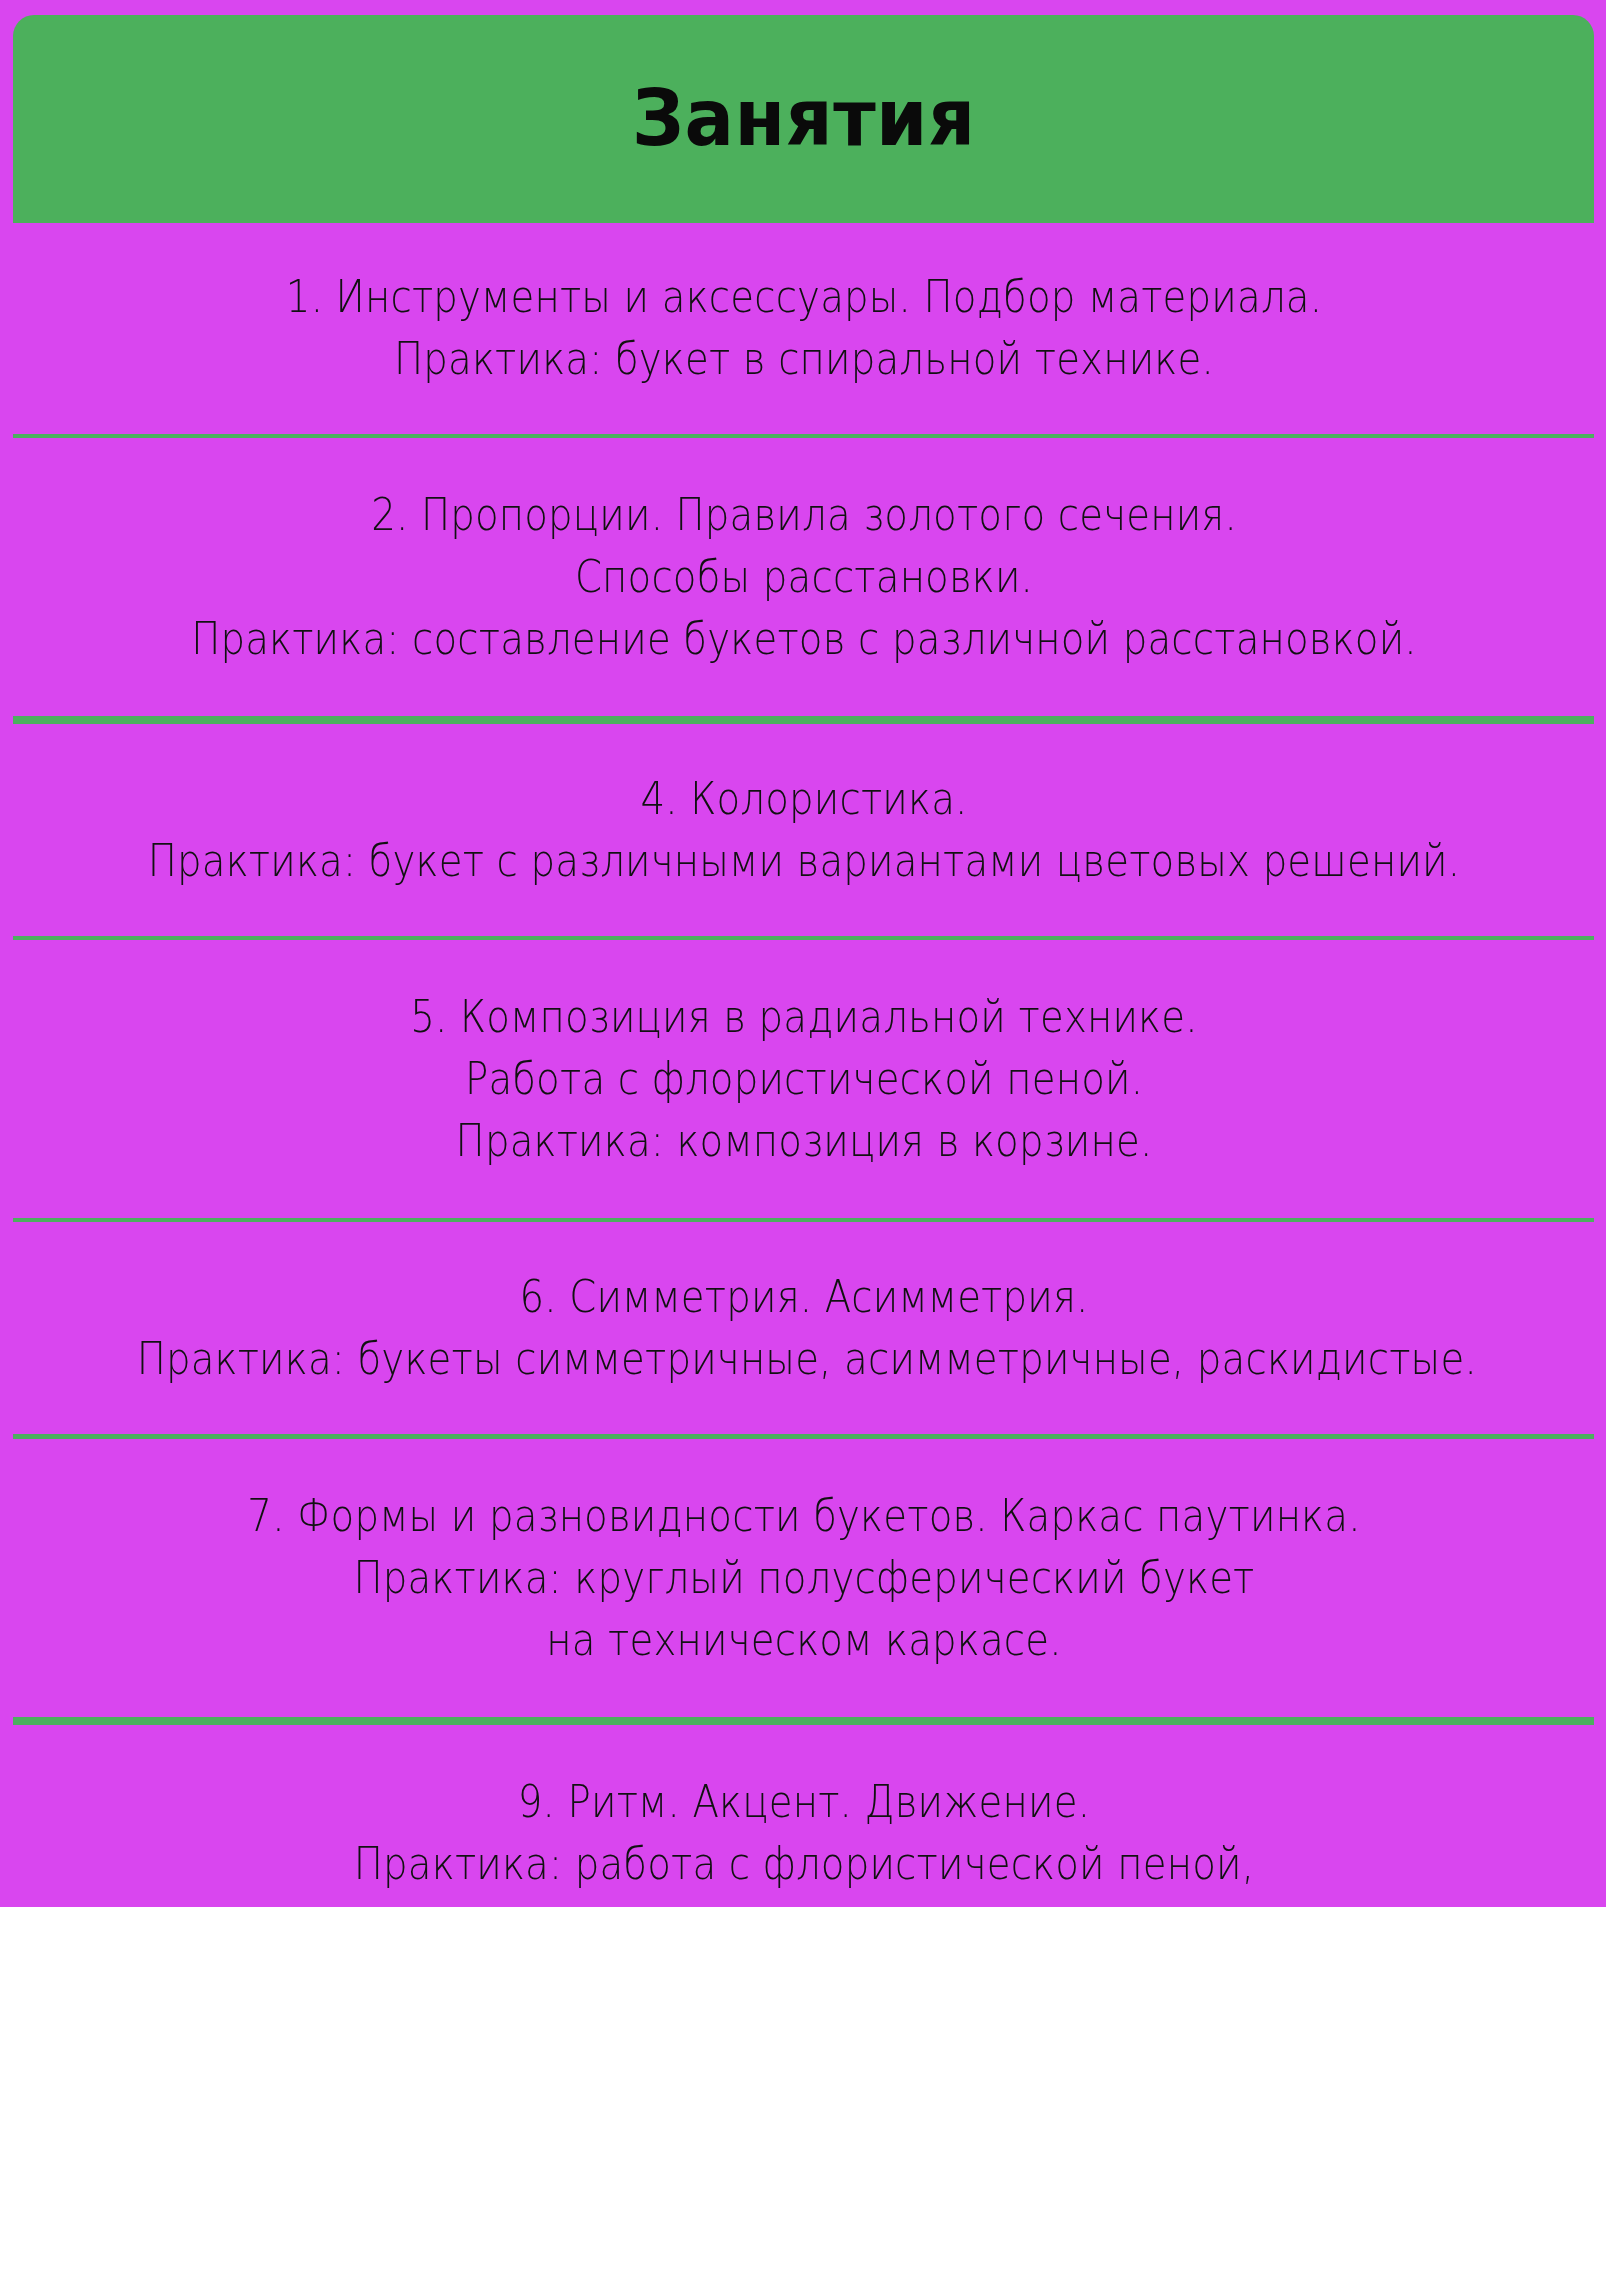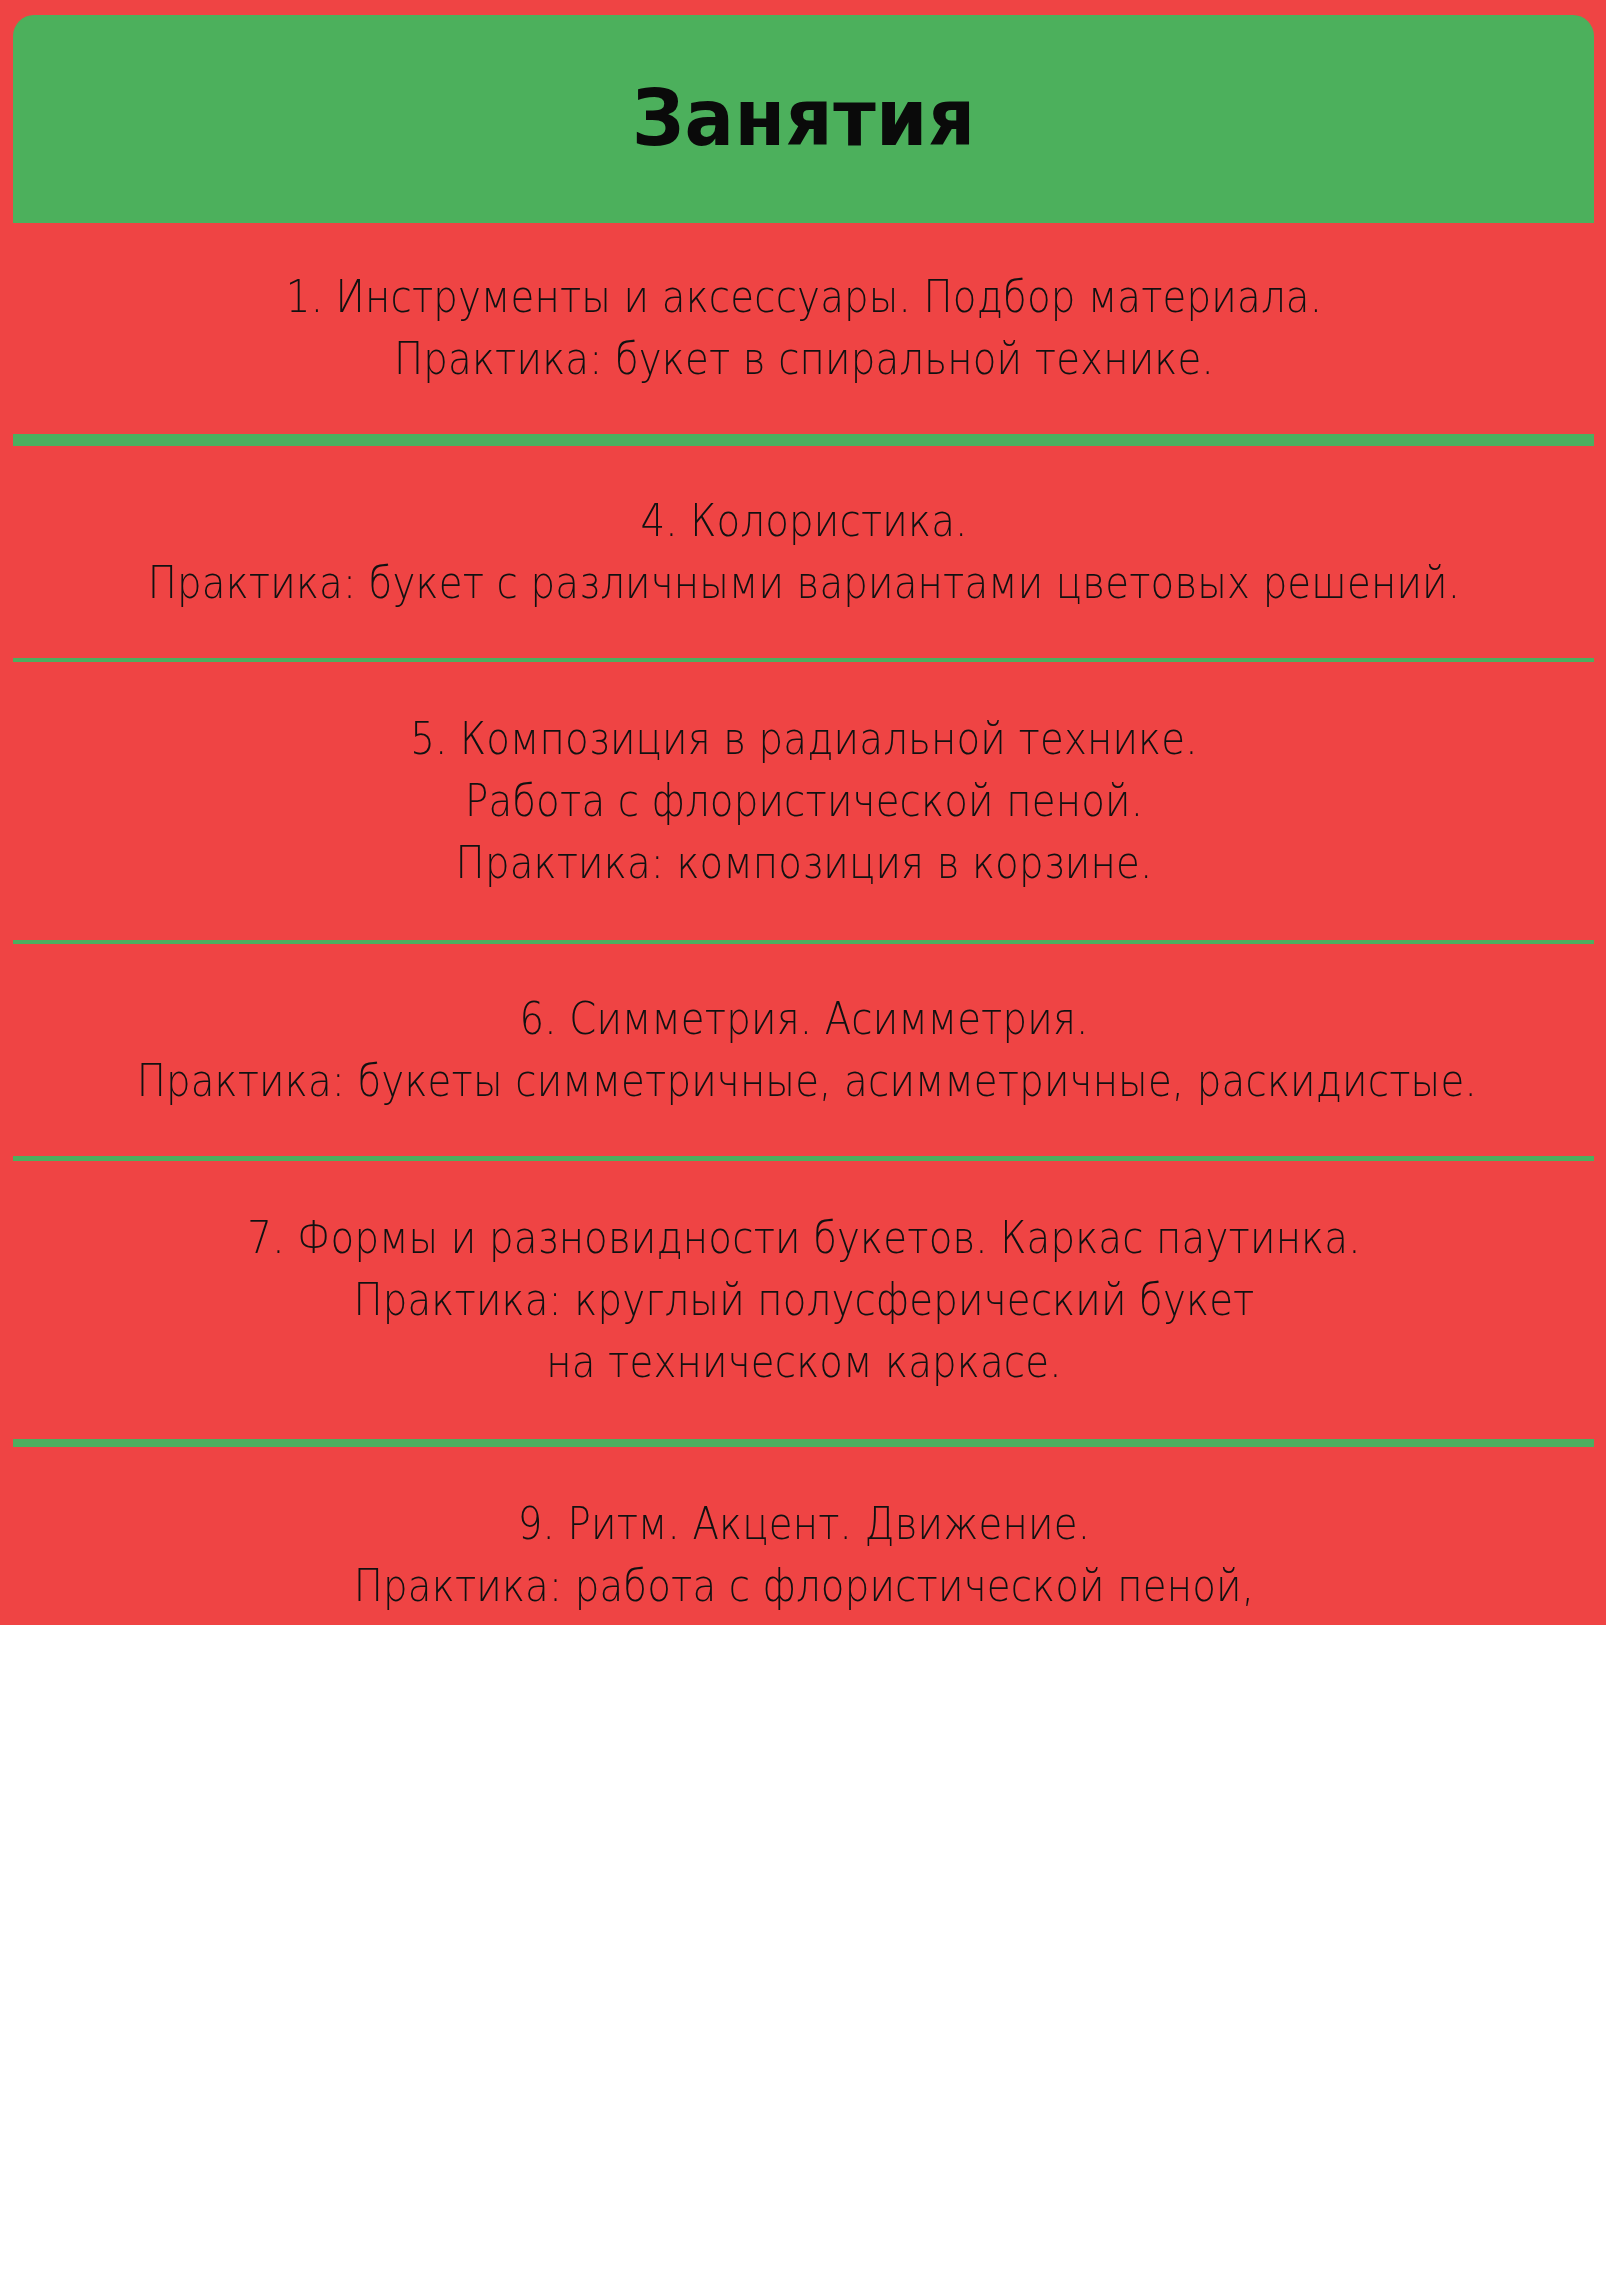--- a/index.html
+++ b/index.html
@@ -12,22 +12,22 @@
     width: 1607px;
     height: 2295px;
     font-family: "Liberation Sans", "DejaVu Sans", sans-serif;
     -webkit-font-smoothing: antialiased;
     overflow: hidden;
   }
 
   .page {
     position: relative;
     width: 1607px;
-    height: 1625px;
-    background: #ef4444;
+    height: 1907px;
+    background: #d946ef;
     box-sizing: border-box;
     text-decoration: underline;
   }
 
   
   .header-banner {
     position: absolute;
     left: 13px;
     top: 14.7px;
     width: 1581px;
@@ -112,20 +112,27 @@
   </div>
 
   <div class="lessons" id="lessons-container">
       <div class="lesson b2">
         <div class="lesson-lines">
           <div class="lesson-line" style="color: rgb(17, 17, 17);">1. Инструменты и аксессуары. Подбор материала.</div>
           <div class="lesson-line" style="color: rgb(17, 17, 17);">Практика: букет в спиральной технике.</div>
         </div>
       </div>
       <div class="divider" style="background: rgb(76, 175, 95);"></div>
+      <div class="lesson b3">
+        <div class="lesson-lines">
+          <div class="lesson-line" style="color: rgb(17, 17, 17);">2. Пропорции. Правила золотого сечения.</div>
+          <div class="lesson-line" style="color: rgb(17, 17, 17);">Способы расстановки.</div>
+          <div class="lesson-line" style="color: rgb(17, 17, 17);">Практика: составление букетов с различной расстановкой.</div>
+        </div>
+      </div>
       <div class="divider" style="background: rgb(76, 175, 95);"></div>
       <div class="divider" style="background: rgb(76, 175, 95);"></div>
       <div class="lesson b2">
         <div class="lesson-lines">
           <div class="lesson-line" style="color: rgb(17, 17, 17);">4. Колористика.</div>
           <div class="lesson-line" style="color: rgb(17, 17, 17);">Практика: букет с различными вариантами цветовых решений.</div>
         </div>
       </div>
       <div class="divider" style="background: rgb(76, 175, 95);"></div>
       <div class="lesson b3">

